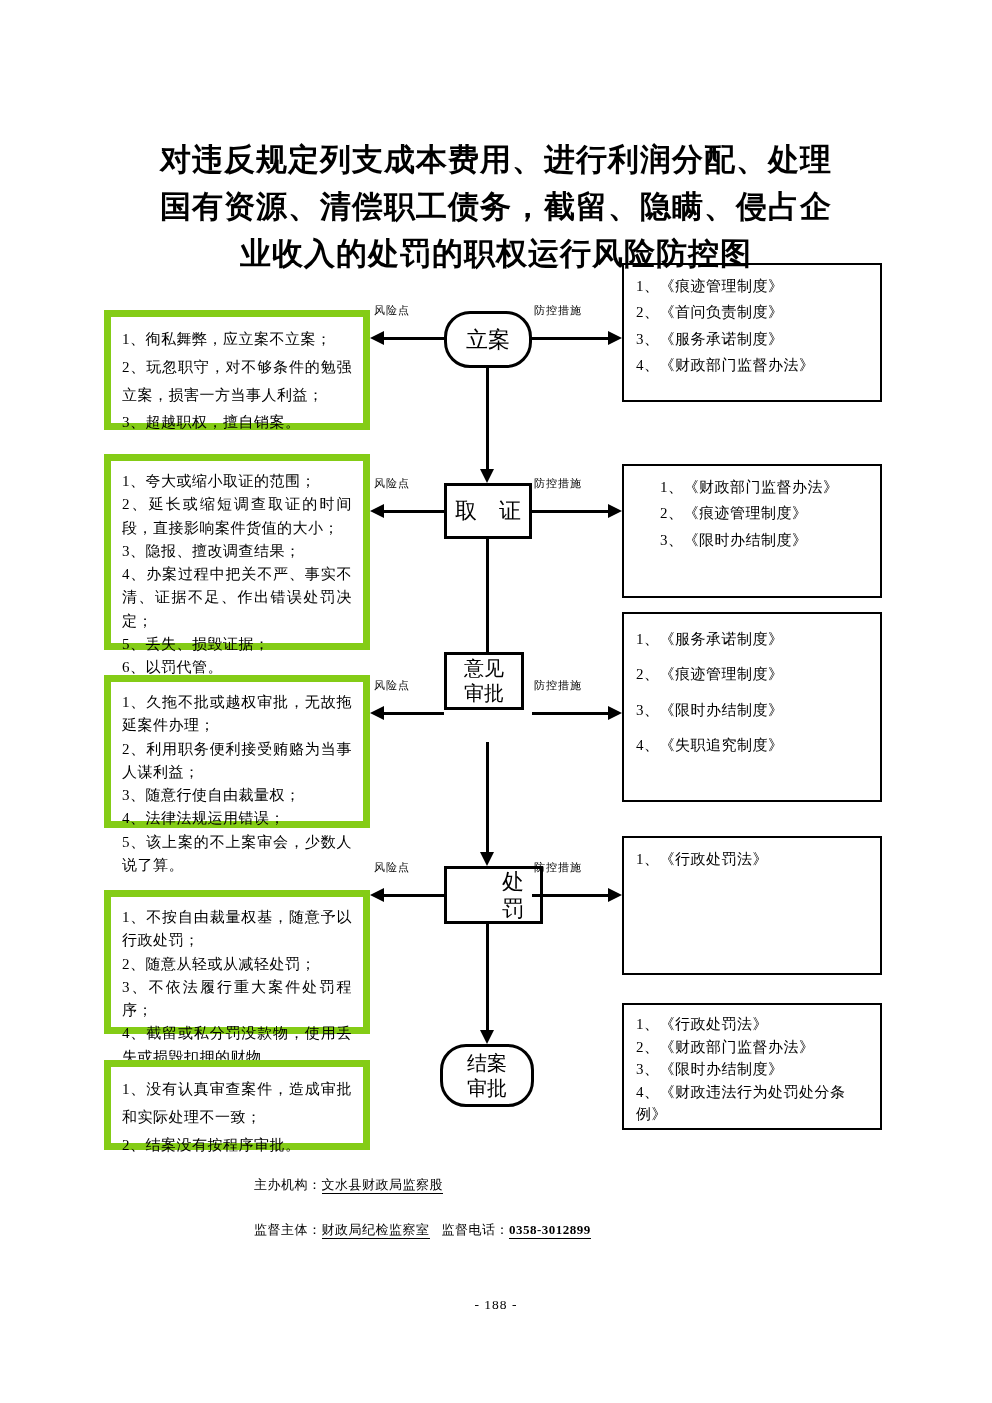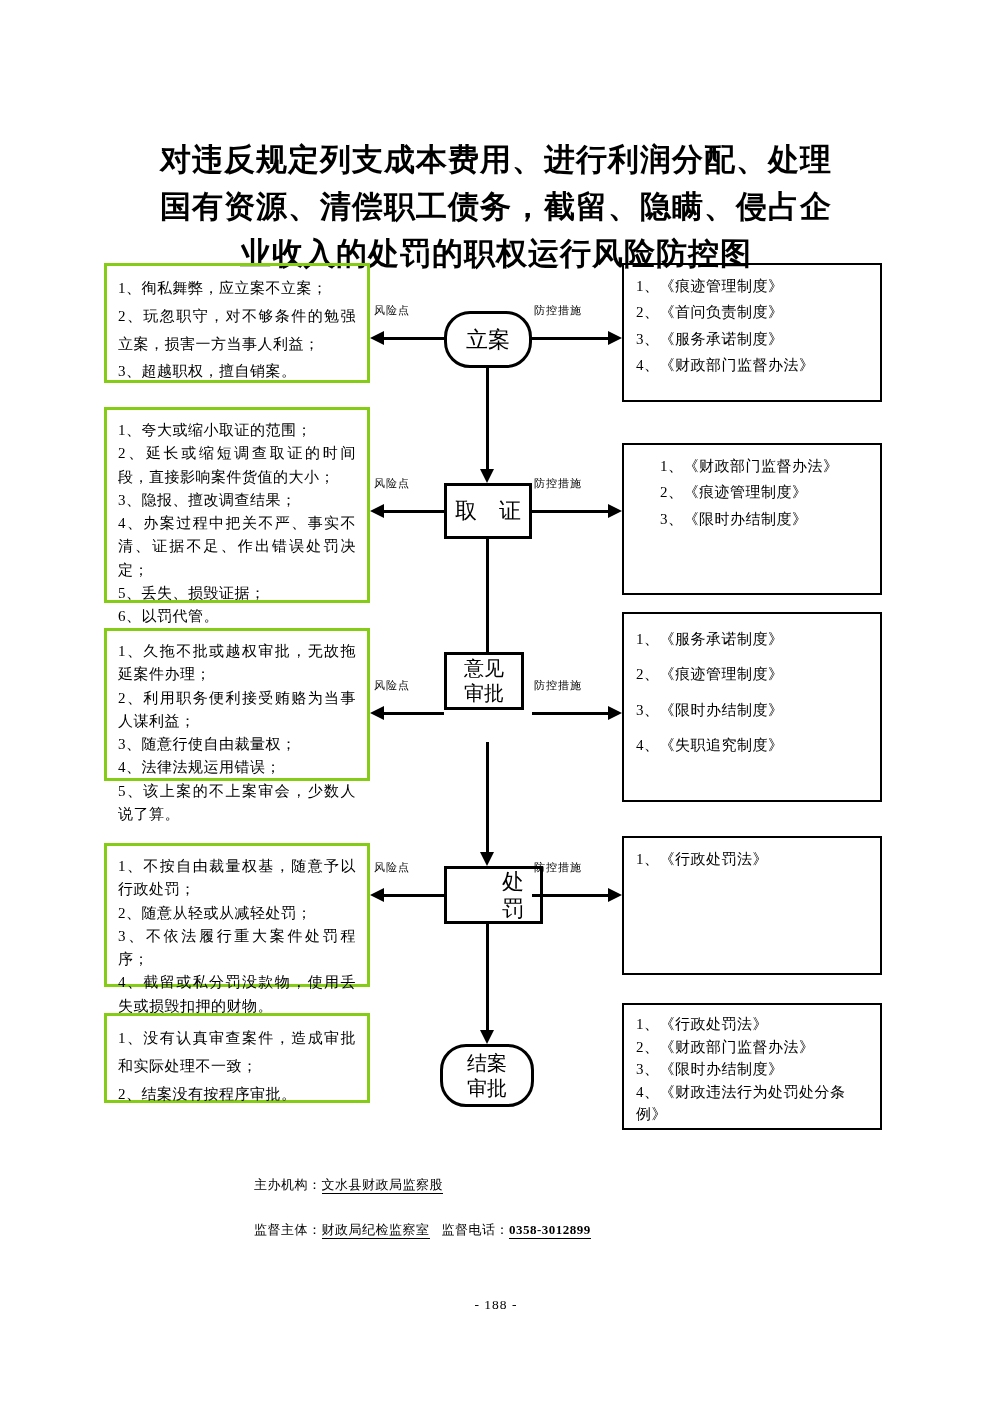--- a/index.html
+++ b/index.html
@@ -5,23 +5,23 @@
   html,body{margin:0;padding:0;background:#888;}
   #page{
     position:relative;width:992px;height:1403px;margin:0 auto;
     background:#fff;overflow:hidden;
     font-family:"Liberation Serif","DejaVu Serif",serif;color:#000;
   }
   
   #title{position:absolute;left:0;right:0;top:128px;text-align:center;
     font-weight:bold;font-size:31px;line-height:47px;letter-spacing:1px;margin-top:8px;}
   
-  .risk-box{position:absolute;left:104px;width:266px;border:3px solid #84cc16;
+  .risk-box{position:absolute;left:104px;width:266px;border:7px solid #84cc16;
     padding:9px 11px;box-sizing:border-box;font-size:15px;letter-spacing:.5px;
-    line-height:1.55;text-align:justify;}
+    line-height:1.55;text-align:justify;margin-top:47px;}
   .measure-box{position:absolute;left:622px;width:260px;border:2px solid #000;
     padding:8px 12px;box-sizing:border-box;font-size:15px;letter-spacing:.5px;
     line-height:1.75;text-align:left;}
   .lh-18{line-height:1.85;}
   .lh-235{line-height:2.35;}
   .lh-15{line-height:1.5;}
   
   .node{position:absolute;border:3px solid #000;box-sizing:border-box;
     display:flex;align-items:center;justify-content:center;text-align:center;
     font-size:22px;line-height:1.25;white-space:pre-line;background:#fff;}
@@ -82,21 +82,21 @@
 
   <div class="risk-box" style="top:407px;height:196px;">
       <div class="li">1、夸大或缩小取证的范围；</div>
       <div class="li">2、延长或缩短调查取证的时间段，直接影响案件货值的大小；</div>
       <div class="li">3、隐报、擅改调查结果；</div>
       <div class="li">4、办案过程中把关不严、事实不清、证据不足、作出错误处罚决定；</div>
       <div class="li">5、丢失、损毁证据；</div>
       <div class="li">6、以罚代管。</div>
     </div>
   <div class="node" style="left:444px;top:483px;width:88px;height:56px;">取　证</div>
-  <div class="measure-box" style="top:443px;height:152px;padding-left:36px;">
+  <div class="measure-box" style="top:464px;height:134px;padding-left:36px;">
       <div class="li">1、《财政部门监督办法》</div>
       <div class="li">2、《痕迹管理制度》</div>
       <div class="li">3、《限时办结制度》</div>
     </div>
   <div class="flow-label" style="left:374px;top:476px;">风险点</div>
   <div class="flow-label" style="left:534px;top:476px;">防控措施</div>
   <div class="arr-left" style="left:370px;top:504px;"></div>
   <div class="hline" style="left:382px;top:510px;width:62px;"></div>
   <div class="hline" style="left:532px;top:510px;width:78px;"></div>
   <div class="arr-right" style="left:608px;top:504px;"></div>

